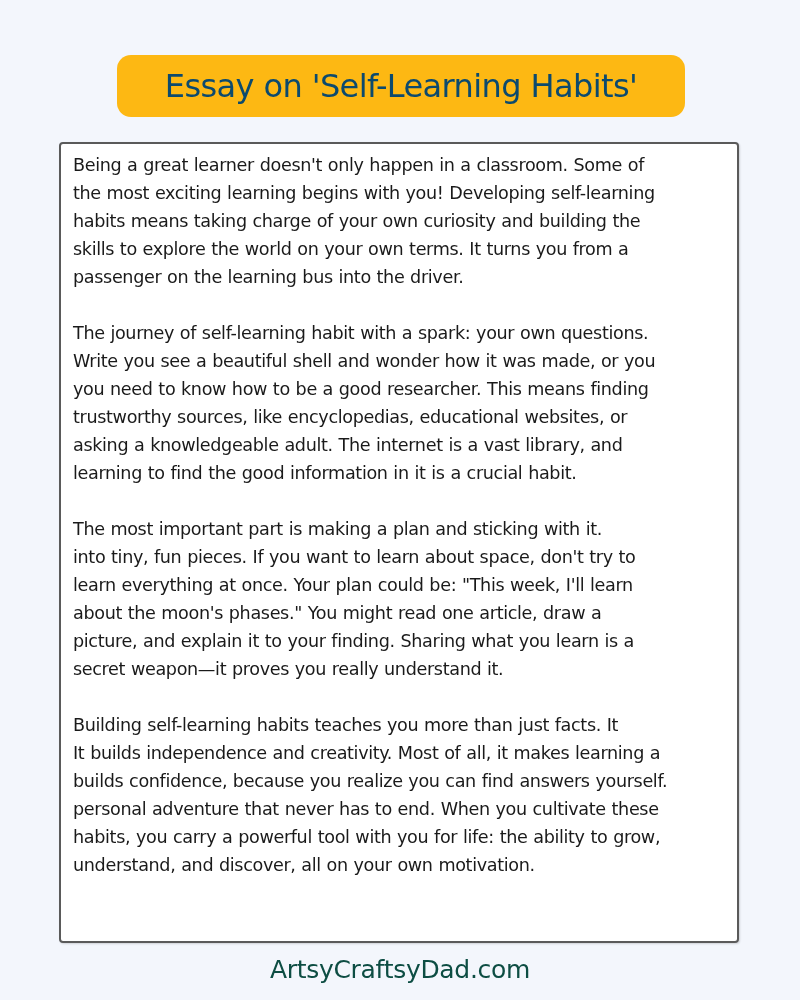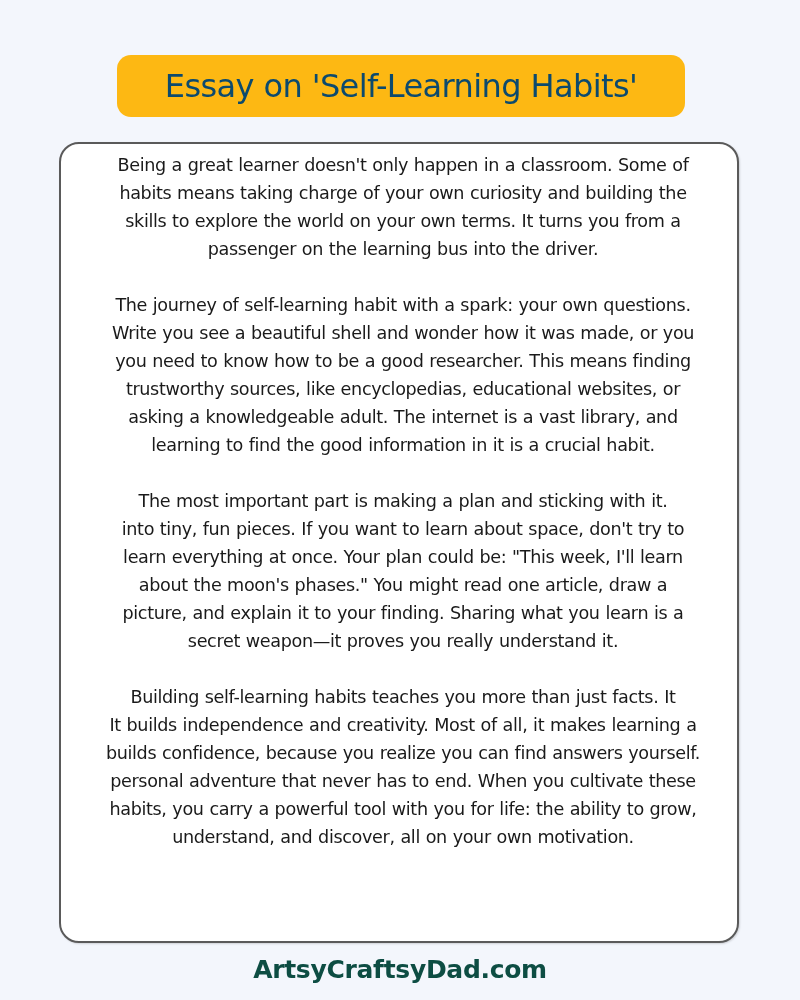--- a/index.html
+++ b/index.html
@@ -36,24 +36,23 @@
       margin: 0;
     }
     .essay-box {
       position: absolute;
       left: 59px;
       top: 142px;
       width: 680px;
       height: 801px;
       background: #ffffff;
       border: 2px solid #5a5a5a;
-      border-radius: 20px;
+      border-radius: 4px;
       box-sizing: border-box;
       box-shadow: 1px 1px 2px rgba(0,0,0,0.15);
-      text-align: center;
     }
     .essay-body {
       position: absolute;
       left: 12px;
       top: 7px;
       width: 660px;
     }
     .para {
       margin: 0 0 28px 0;
       font-family: "DejaVu Sans", sans-serif;
@@ -67,38 +66,39 @@
       display: block;
       white-space: nowrap;
     }
     .footer-brand {
       position: absolute;
       left: 0;
       top: 955px;
       width: 800px;
       text-align: center;
       font-family: "DejaVu Sans", sans-serif;
-      font-weight: bold;
+      font-weight: normal;
       font-size: 25px;
       color: #0d4d43;
       letter-spacing: -0.3px;
     }
   </style>
 </head>
 <body>
 
 <div class="title-banner">
   <h1 class="title-text">Essay on 'Self-Learning Habits'</h1>
 </div>
 
 <div class="essay-box">
   <div class="essay-body">
 
     <p class="para">
       <span class="line">Being a great learner doesn't only happen in a classroom. Some of</span>
+      <span class="line">the most exciting learning begins with you! Developing self-learning</span>
       <span class="line">habits means taking charge of your own curiosity and building the</span>
       <span class="line">skills to explore the world on your own terms. It turns you from a</span>
       <span class="line">passenger on the learning bus into the driver.</span>
     </p>
 
     <p class="para">
       <span class="line">The journey of self-learning habit with a spark: your own questions.</span>
       <span class="line">Write you see a beautiful shell and wonder how it was made, or you</span>
       <span class="line">you need to know how to be a good researcher. This means finding</span>
       <span class="line">trustworthy sources, like encyclopedias, educational websites, or</span>

